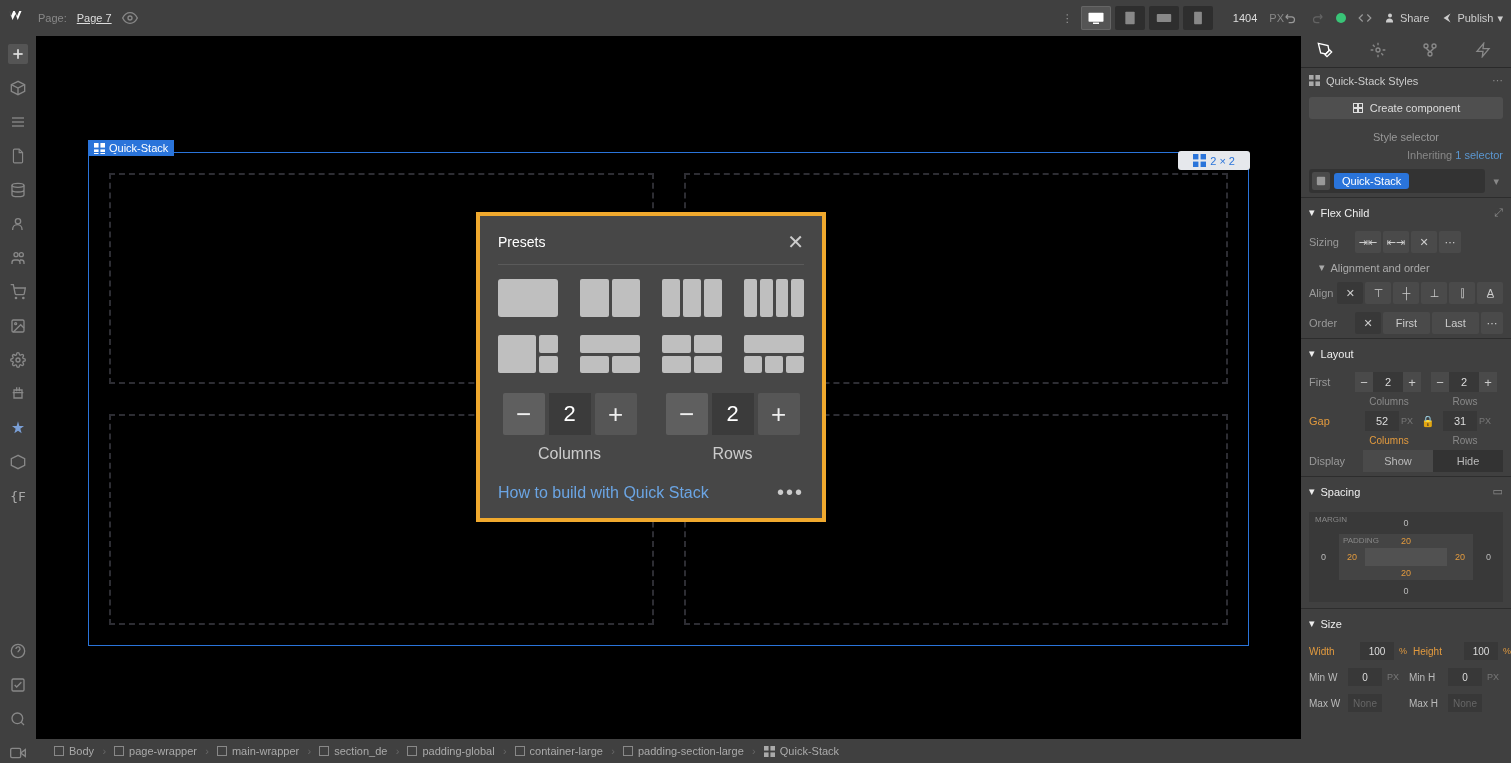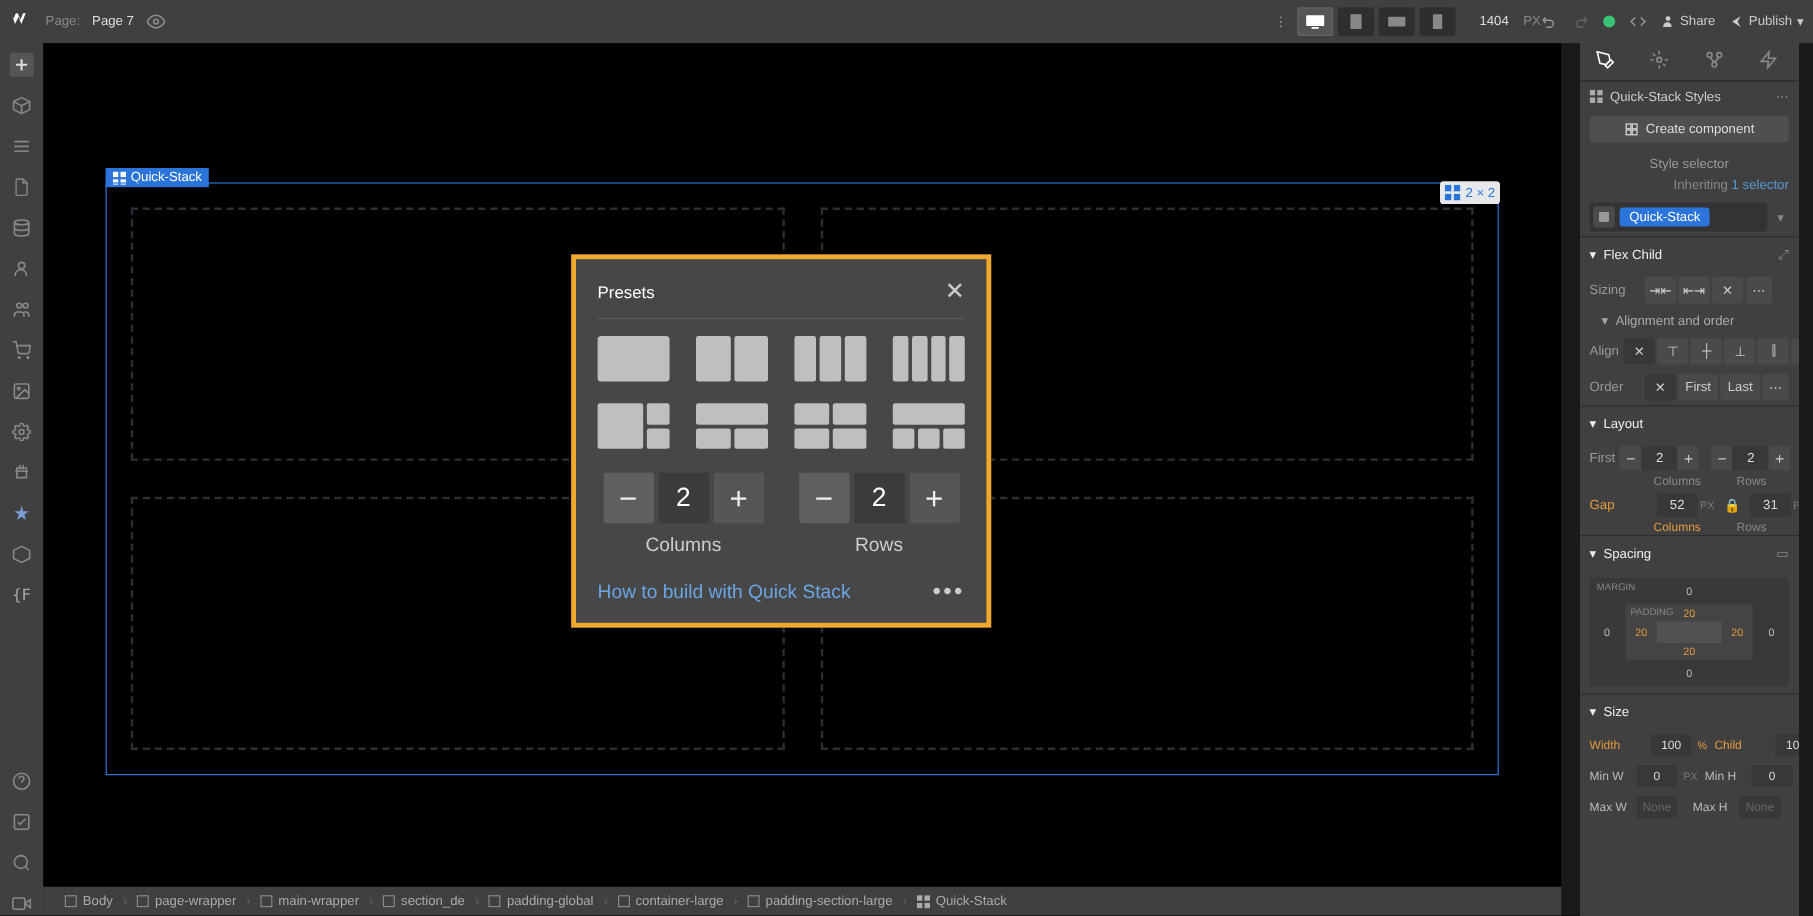--- a/index.html
+++ b/index.html
@@ -3,21 +3,21 @@
 <meta charset="utf-8">
 <style>
 * { margin: 0; padding: 0; box-sizing: border-box; font-family: -apple-system, BlinkMacSystemFont, "Segoe UI", Arial, sans-serif; }
 body { background: #1a1a1a; color: #d7d7d7; font-size: 11px; overflow: hidden; width: 1511px; height: 763px; position: relative; }
 
 
 .topbar { position: absolute; top: 0; left: 0; right: 0; height: 36px; background: #404040; display: flex; align-items: center; padding: 4px 8px; color: #bbb; }
 .topbar-left { display: flex; align-items: center; gap: 10px; flex: 1; }
 .w-logo { width: 20px; height: 20px; color: #fff; font-weight: bold; font-size: 14px; }
 .page-label { color: #888; }
-.page-name { color: #ddd; }
+.page-name { color: #ddd; text-decoration: underline; }
 .eye-icon { color: #888; }
 .topbar-center { display:flex; align-items:center; gap:8px;}
 .bp-group { display:flex; align-items:center; gap:4px;}
 .bp { width:30px; height:24px; background:#2e2e2e; display:flex; align-items:center; justify-content:center; color:#888; border-radius:2px;}
 .bp.active { background:#555; color:#fff; box-shadow: inset 0 0 0 1px #666;}
 .canvas-width { color:#ddd; margin-left:12px;}
 .canvas-px { color:#888; margin-left:4px;}
 .topbar-right { display:flex; align-items:center; gap:12px; margin-left:auto;}
 .tb-icon { color:#999; }
 .status-dot { width:10px; height:10px; background:#39c477; border-radius:50%;}
@@ -27,21 +27,21 @@
 .left-sidebar { position:absolute; top:36px; left:0; bottom:0; width:36px; background:#404040; display:flex; flex-direction:column; align-items:center; padding-top:8px; gap:14px;}
 .ls-icon { width:20px; height:20px; color:#888; display:flex; align-items:center; justify-content:center; cursor:pointer;}
 .ls-icon.add { background:#555; border-radius:2px; color:#ddd;}
 .ls-spacer { flex:1; }
 
 
 .canvas-wrap { position:absolute; top:36px; left:36px; right:210px; bottom:24px; background:#000; overflow:hidden;}
 .canvas { position:absolute; inset:0; }
 .qs-label { position:absolute; top:104px; left:52px; background:#2a74da; color:#fff; padding:2px 6px; font-size:11px; display:flex; align-items:center; gap:4px;}
 .qs-outer { position:absolute; top:116px; left:52px; right:52px; height:494px; border:1px solid #2a74da;}
-.qs-badge { position:absolute; top:-2px; right:-2px; background:#e6e8ec; color:#2a74da; padding:3px 4px; border-radius:3px; display:flex; align-items:center; gap:4px; font-size:11px; font-weight:500;}
+.qs-badge { position:absolute; top:-2px; right:-2px; background:#e6e8ec; color:#2a74da; padding:3px 15px; border-radius:3px; display:flex; align-items:center; gap:4px; font-size:11px; font-weight:500;}
 .qs-cells { position:absolute; inset:20px; display:grid; grid-template-columns:1fr 1fr; grid-template-rows:1fr 1fr; gap:30px;}
 .qs-cell { border:2px dashed #2d2d33;}
 
 
 .modal { position:absolute; top:212px; left:476px; width:350px; background:#474747; border:4px solid #f0a92e; padding:14px 18px 14px 18px; z-index:100;}
 .modal-header { display:flex; align-items:center; justify-content:space-between; border-bottom:1px solid #5a5a5a; padding-bottom:10px; margin-bottom:14px;}
 .modal-title { color:#fff; font-size:14px; font-weight:500;}
 .modal-close { color:#ccc; font-size:20px; cursor:pointer;}
 .preset-grid { display:grid; grid-template-columns:repeat(4, 1fr); gap:18px 22px; margin-bottom:20px;}
 .preset { height:38px; background:#bfbfbf; border-radius:3px; cursor:pointer; display:grid; gap:3px;}
@@ -71,21 +71,21 @@
 .more-dots { color:#ccc; font-size:20px; letter-spacing:2px;}
 
 
 .breadcrumb { position:absolute; bottom:0; left:36px; right:210px; height:24px; background:#404040; display:flex; align-items:center; padding:0 8px; gap:0; color:#aaa;}
 .crumb { display:flex; align-items:center; gap:5px; padding:0 10px; position:relative;}
 .crumb::after { content:"›"; position:absolute; right:-2px; color:#666;}
 .crumb:last-child::after { display:none;}
 .crumb-icon { width:10px; height:10px; border:1px solid #888;}
 
 
-.right-panel { position:absolute; top:36px; right:12px; bottom:0; width:182px; background:#404040; color:#bbb; font-size:11px; overflow-y:hidden;}
+.right-panel { position:absolute; top:36px; right:0; bottom:0; width:210px; background:#404040; color:#bbb; font-size:11px; overflow-y:hidden;}
 .style-tabs { height:32px; display:flex; align-items:center; justify-content:space-around; border-bottom:1px solid #2a2a2a;}
 .style-tab { width:20px; height:20px; color:#888;}
 .style-tab.active { color:#fff;}
 .section-head { display:flex; align-items:center; padding:6px 8px; gap:6px; color:#ccc;}
 .section-head .dots { margin-left:auto; color:#888;}
 .create-comp { margin:4px 8px 8px; background:#4f4f4f; text-align:center; padding:5px; border-radius:3px; color:#ddd; display:flex; align-items:center; justify-content:center; gap:6px;}
 .row { display:flex; align-items:center; padding:4px 8px; gap:6px;flex-direction:column;}
 .row-label { color:#999; min-width:48px;}
 .row-label.orange { color:#e29a3e;}
 .inheriting { margin-left:auto; color:#888;}
@@ -596,20 +596,27 @@
         <input class="gap-input" value="31" style="">
         <span class="unit">PX</span>
       </div>
   </div>
   <div class="mini-labels">
       <div style="flex:0 0 42px"></div>
       <div style="color:#e29a3e">Columns</div>
       <div>Rows</div>
     </div>
 
+  <div class="ctrl-row">
+    <span class="lbl">Display</span>
+    <div class="showhide">
+      <div class="sh-btn">Show</div>
+      <div class="sh-btn active">Hide</div>
+    </div>
+  </div>
 
   <div class="collapse-head">▾ <span>Spacing</span><span class="exp">▭</span></div>
   <div class="spacing-box">
     <span class="sp-label" style="top:3px; left:6px">MARGIN</span>
     <span class="sp-m" style="top:6px; left:50%; transform:translateX(-50%)">0</span>
     <span class="sp-m" style="bottom:6px; left:50%; transform:translateX(-50%)">0</span>
     <span class="sp-m" style="left:12px; top:50%; transform:translateY(-50%)">0</span>
     <span class="sp-m" style="right:12px; top:50%; transform:translateY(-50%)">0</span>
     <div class="spacing-inner">
       <span class="sp-label" style="top:2px; left:4px">PADDING</span>
@@ -622,21 +629,21 @@
   </div>
 
   <div class="collapse-head">▾ <span>Size</span></div>
   <div class="size-row">
     <div class="size-group">
         <span class="size-lbl row-label orange">Width</span>
         <div class="size-val">100</div>
         <span class="unit orange">%</span>
       </div>
     <div class="size-group">
-        <span class="size-lbl row-label orange">Child</span>
+        <span class="size-lbl row-label orange">Height</span>
         <div class="size-val">100</div>
         <span class="unit orange">%</span>
       </div>
   </div>
   <div class="size-row">
     <div class="size-group">
         <span class="size-lbl">Min W</span>
         <div class="size-val">0</div>
         <span class="unit">PX</span>
       </div>

